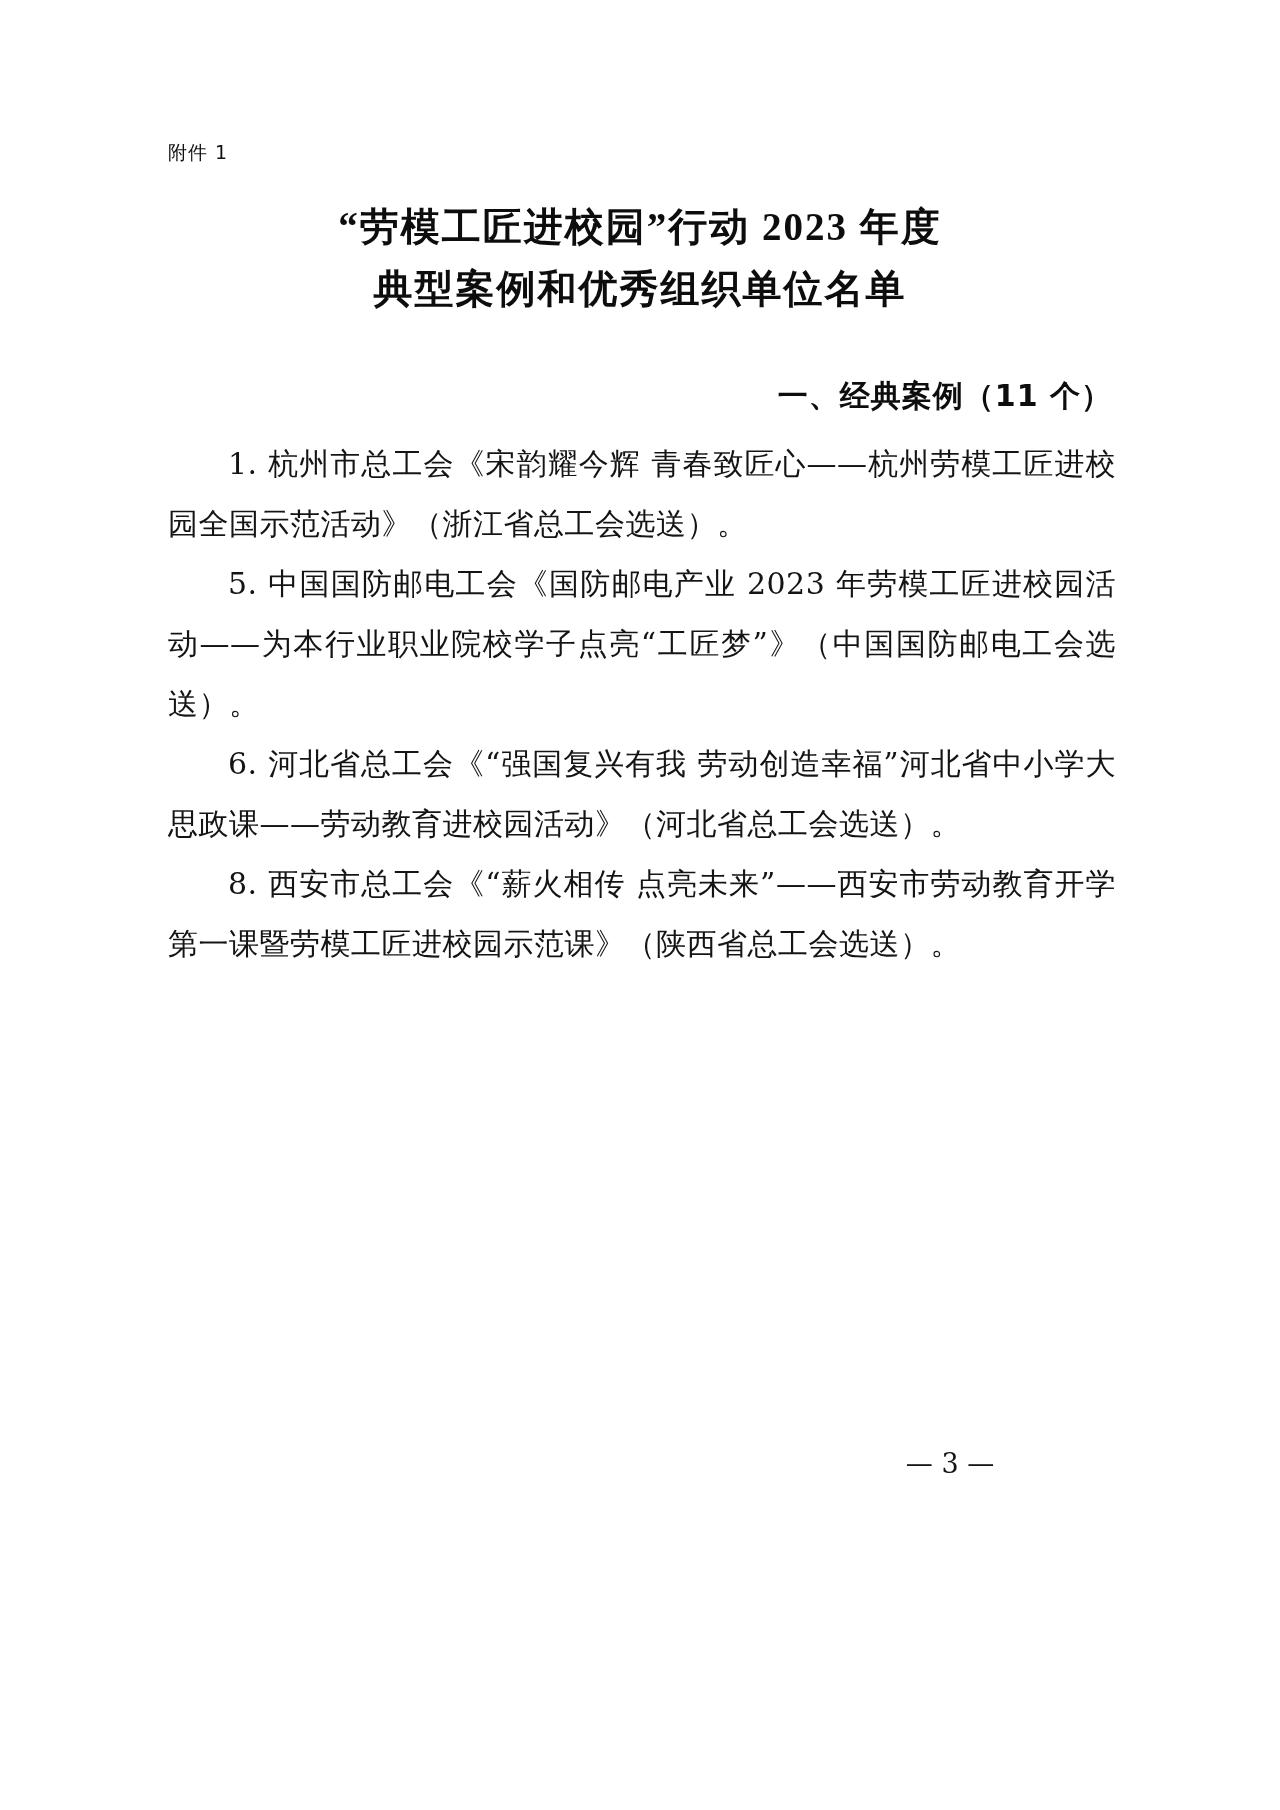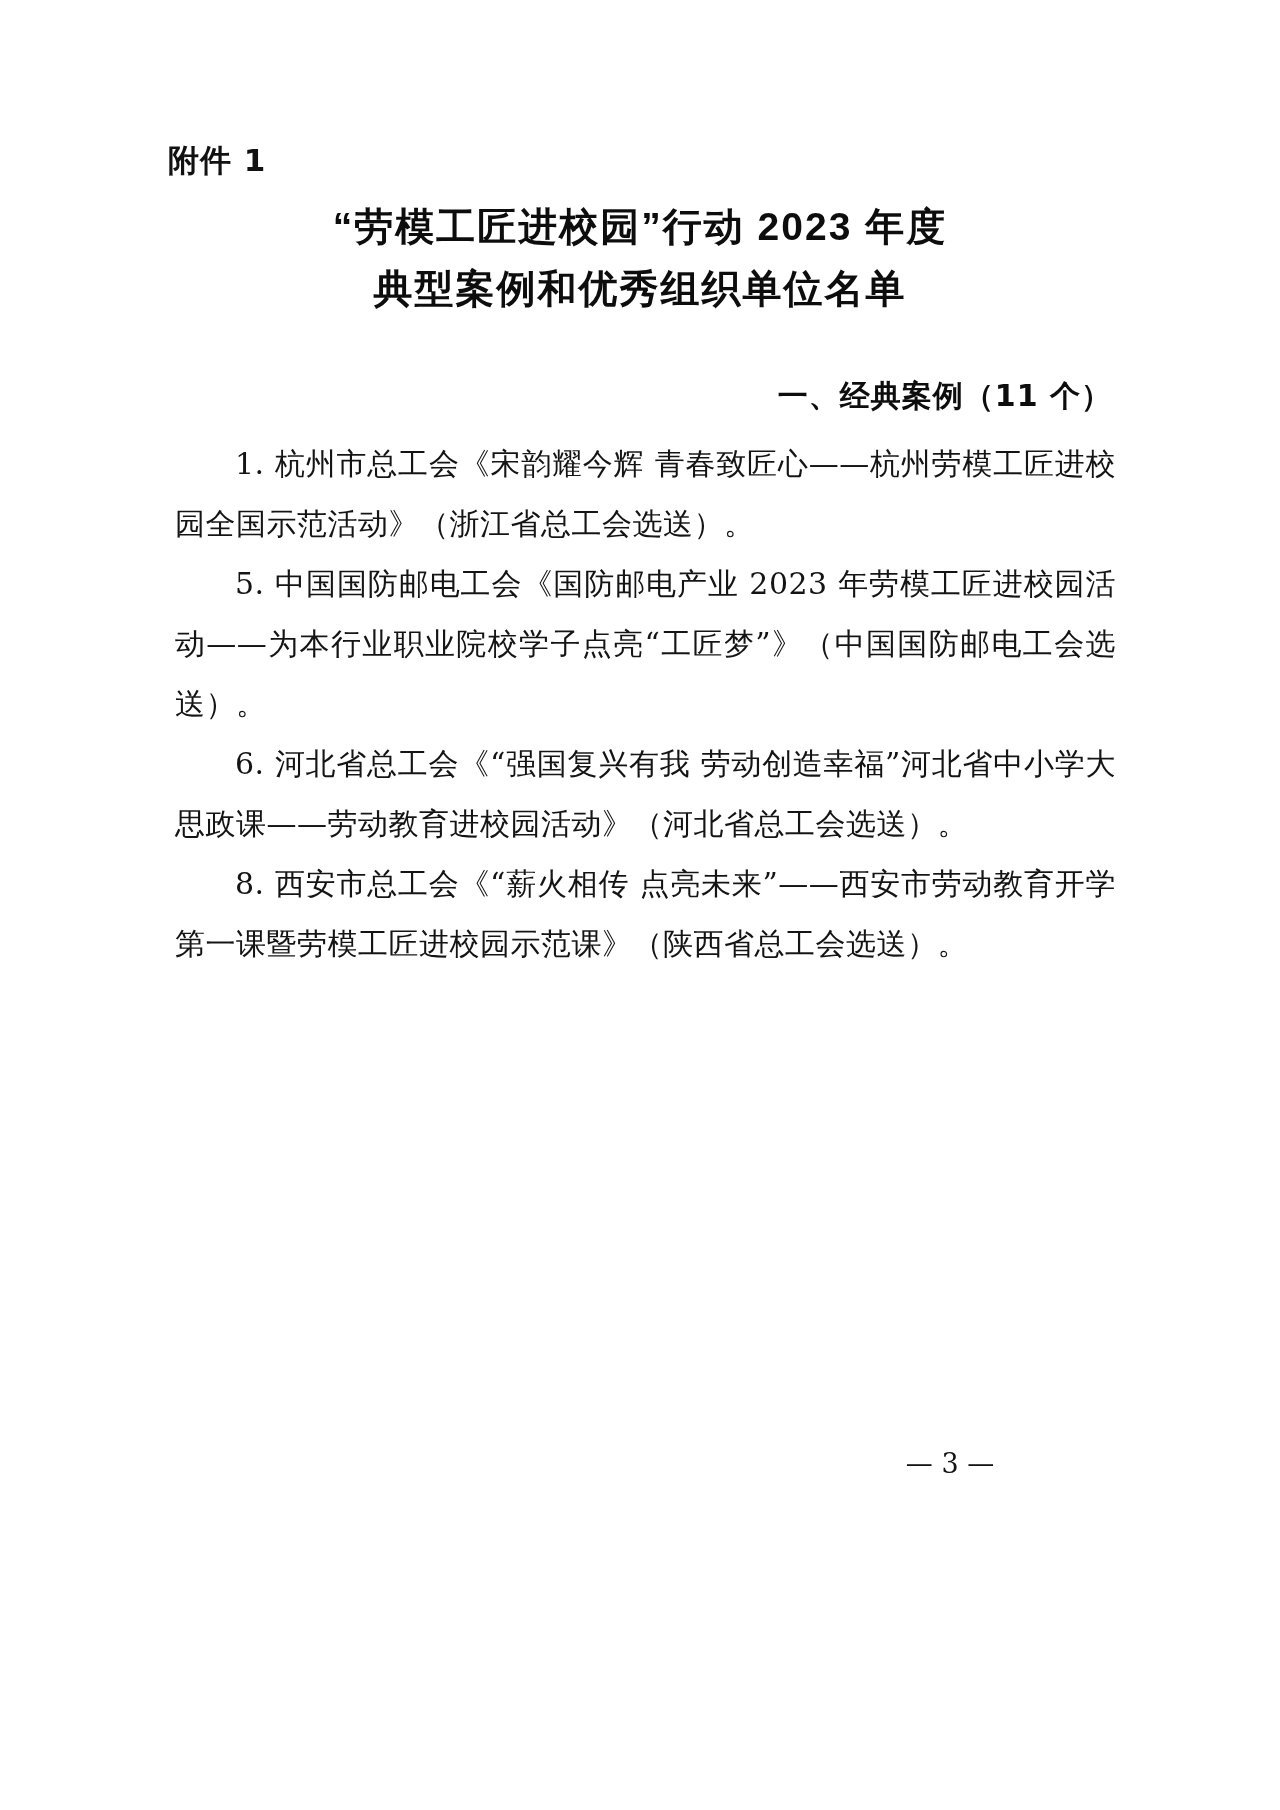--- a/index.html
+++ b/index.html
@@ -22,32 +22,32 @@
     height: 1810px;
     box-sizing: border-box;
     padding: 0;
     overflow: hidden;
   }
   .attachment-label {
     position: absolute;
     left: 168px;
     top: 140px;
     font-family: "DejaVu Sans", "Liberation Sans", sans-serif;
-    font-weight: bold;
-    font-size: 31px;
+    font-weight: normal;
+    font-size: 19px;
     letter-spacing: 1px;
     color: #111;
   }
   .doc-title {
     position: absolute;
     left: 168px;
     top: 196px;
     width: 944px;
     text-align: center;
-    font-family: Liberation Sans, sans-serif;
+    font-family: Liberation Serif, serif;
     font-weight: bold;
     font-size: 39px;
     line-height: 62px;
     letter-spacing: 2px;
     color: #0d0d0d;
   }
   .doc-title .line {
     display: block;
     white-space: nowrap;
   }
@@ -70,21 +70,21 @@
     top: 434px;
     width: 948px;
   }
   .para {
     font-size: 30px;
     line-height: 60px;
     text-indent: 60px;
     text-align: justify;
     text-justify: inter-ideograph;
     letter-spacing: 0.5px;
-    margin: 0 0 0 7px;
+    margin: 0 0 0 0;
     color: #141414;
     font-family: "DejaVu Serif", "Liberation Serif", serif;
   }
   .page-number {
     position: absolute;
     left: 0;
     top: 1448px;
     width: 1280px;
     text-align: center;
     padding-right: 0;

